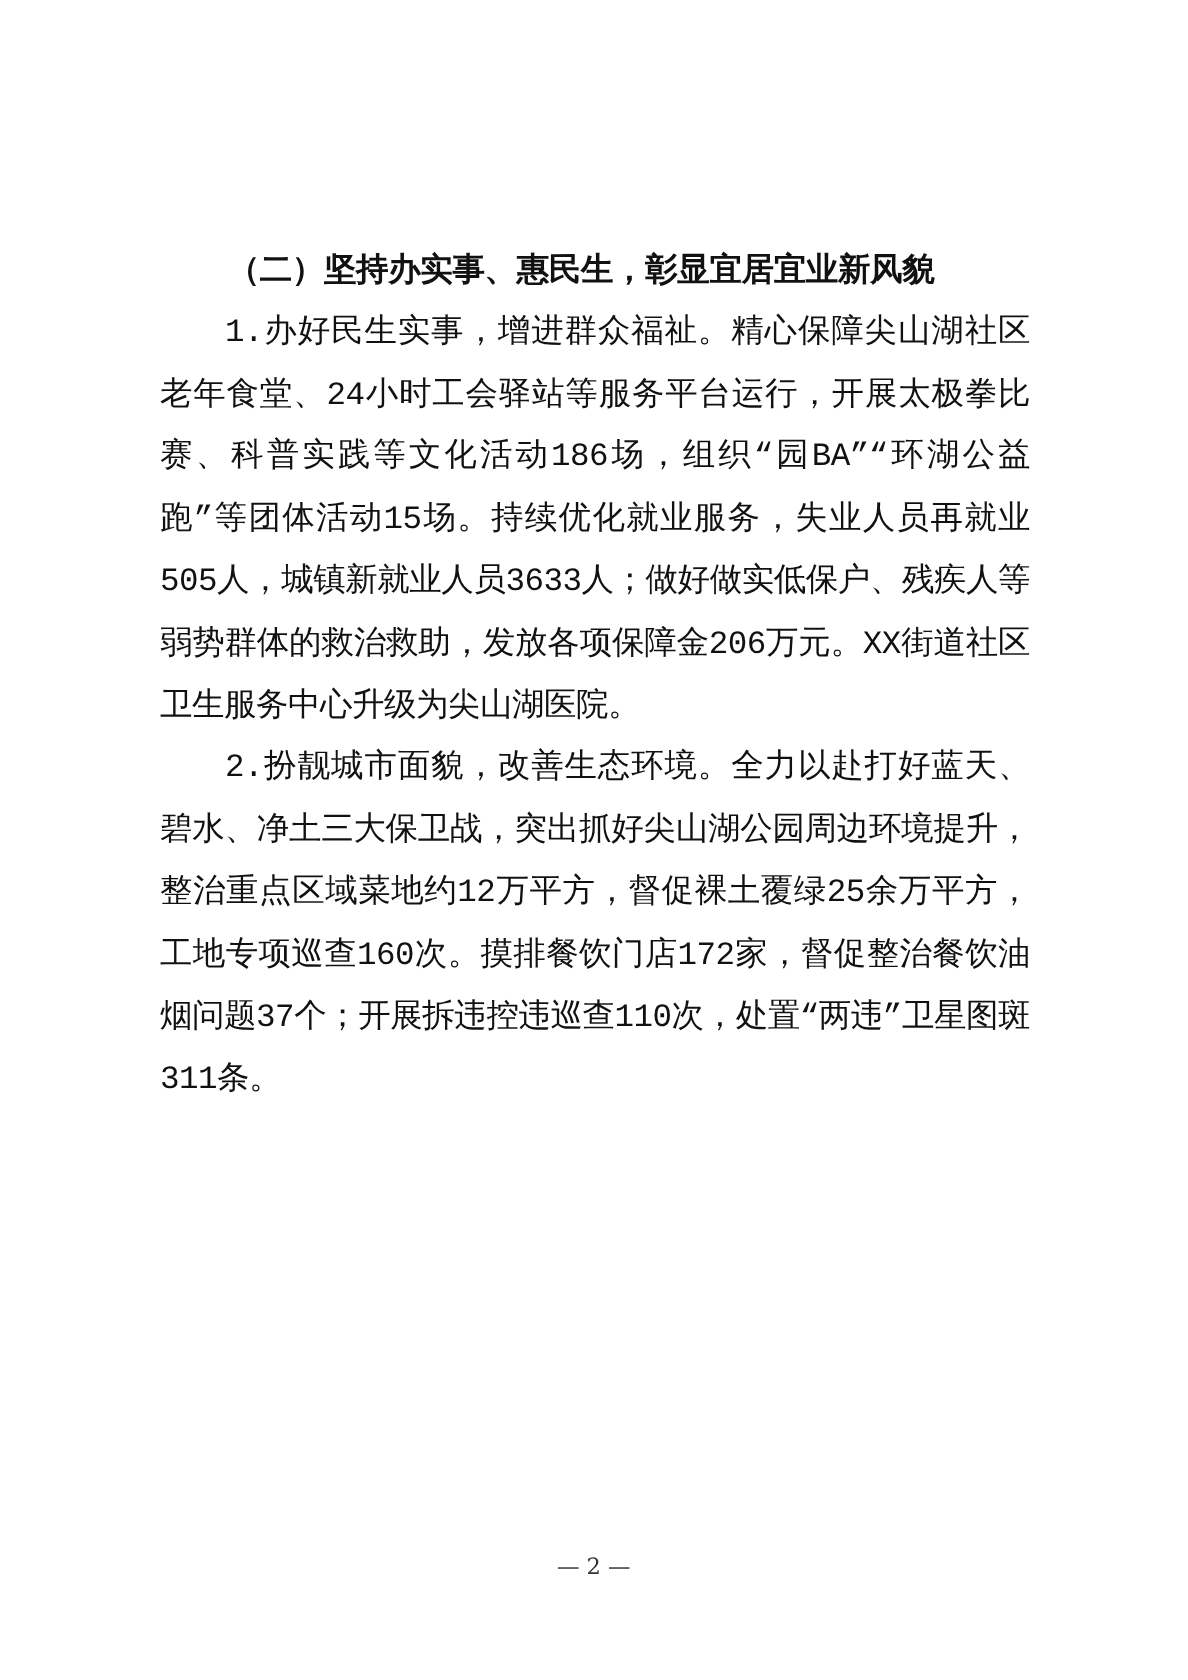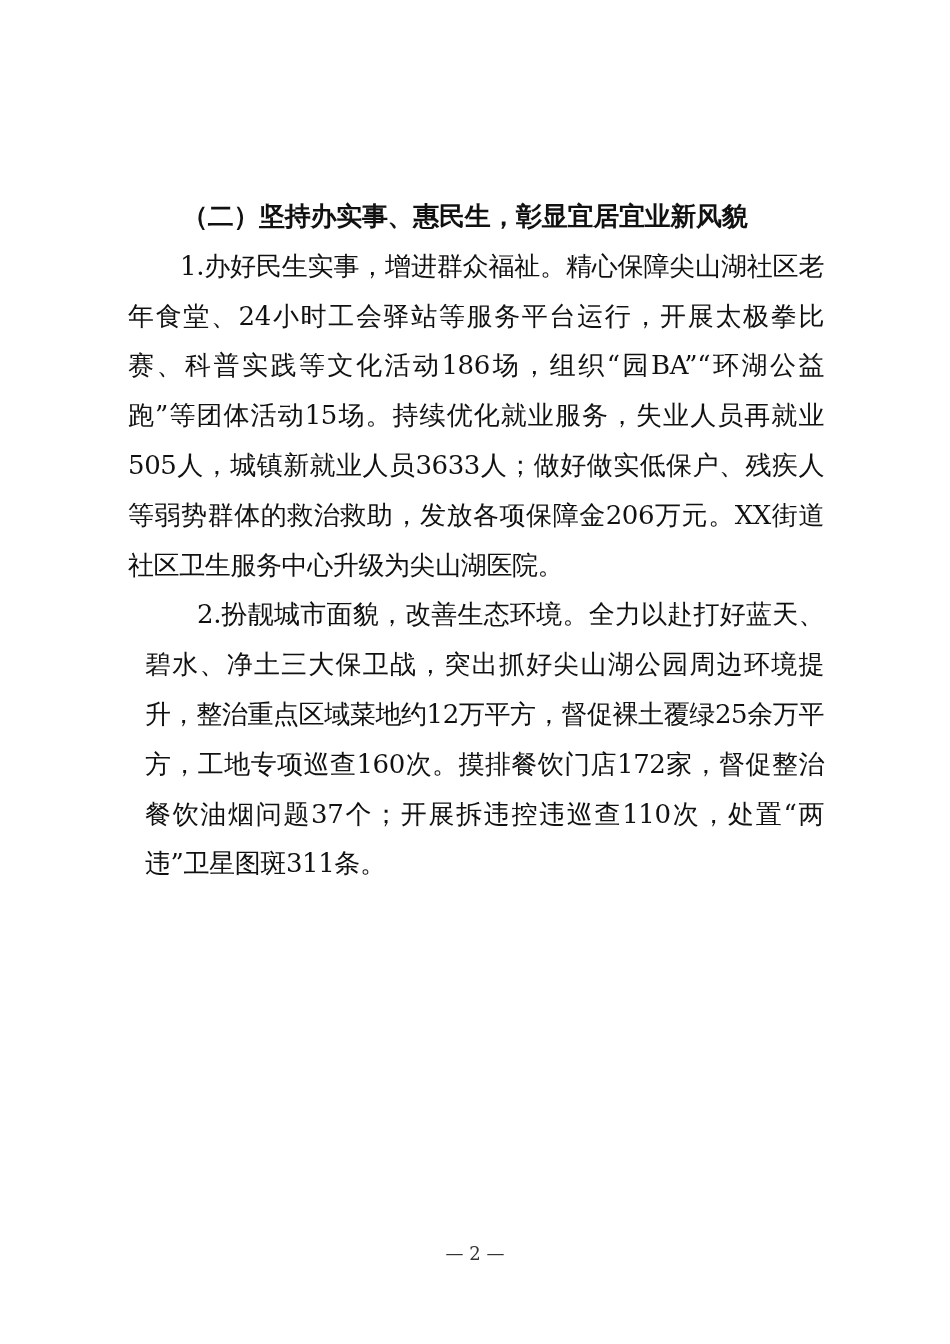--- a/index.html
+++ b/index.html
@@ -13,22 +13,23 @@
       font-size: 26px; line-height: 49.8px; color: #111;
     }
     .heading {
       margin: 0; font-weight: bold; font-size: 26px; line-height: 49.8px;
       font-family: "DejaVu Sans", "Liberation Sans", sans-serif;
       padding-left: 54px; letter-spacing: -0.3px;
     }
     .para {
       margin: 0; text-indent: 52px; text-align: justify; text-align-last: left;
       letter-spacing: -0.4px;
+      font-family: Liberation Mono, monospace;
     }
-    .para + .para { margin-top: 0; margin-left: 17px; }
+    .para + .para { margin-top: 0; }
     .page-number {
       position: absolute; top: 1243px; left: 0; width: 950px; text-align: center;
       font-family: "DejaVu Serif", "Liberation Serif", serif; font-size: 18px; color: #333;
     }
   </style>
 </head>
 <body>
 
 <div class="page">
   <div class="content">

